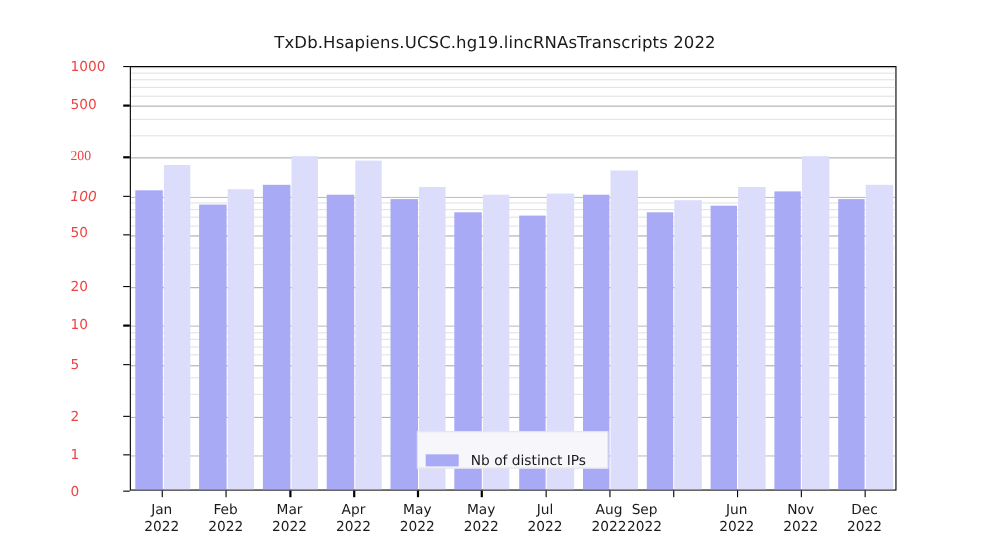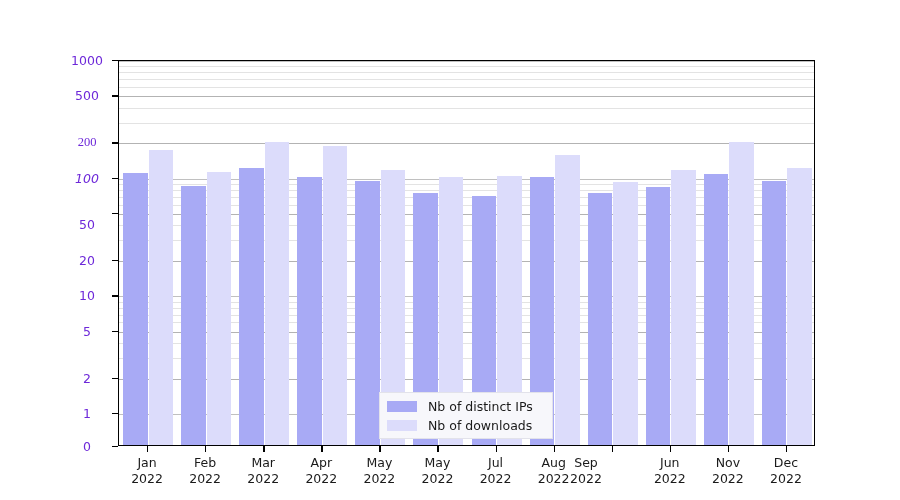--- a/index.html
+++ b/index.html
@@ -65,23 +65,23 @@
     position: absolute;
     bottom: 0;
   }
   .bar.ips     { background: #a8aaf5; }
   .bar.dl      { background: #dcdcfb; }
   
   .ytick-label {
     position: absolute;
     right: 0;
     width: 46px;
-    text-align: center;
+    text-align: left;
     font-size: 12.5px;
-    color: #6d28d9;
+    color: #ef4444;
     transform: translateY(-50%);
   }
   #y-axis {
     position: absolute;
     left: 58px;
     top: 0;
     width: 52px;
     height: 500px;
   }
   .ytick-mark {
@@ -109,25 +109,25 @@
     line-height: 15.5px;
     transform: translateX(-40px);
   }
   .xtick-label span { display: block; }
   
   #legend {
     position: absolute;
     left: 379px;
     top: 392px;
     width: 174px;
-    height: 47px;
+    height: 34px;
     background: #f7f7fb;
     border: 1px solid #e2e2ea;
     box-sizing: border-box;
-    padding: 4px 7px;
+    padding: 16px 7px;
   }
   .legend-row {
     display: flex;
     align-items: center;
     height: 19px;
   }
   .legend-swatch {
     width: 30px;
     height: 11px;
     margin-right: 11px;
@@ -137,29 +137,30 @@
     font-size: 12.5px;
     color: #1a1a1a;
     white-space: nowrap;
   }
 </style>
 </head>
 <body>
 
 <div id="figure">
 
+  <div id="chart-title">TxDb.Hsapiens.UCSC.hg19.lincRNAsTranscripts 2022</div>
 
   <div id="y-axis">
       <div class="ytick-label" style="top: 446px;">0</div>
       <div class="ytick-label" style="top: 412.997px;">1</div>
       <div class="ytick-label" style="top: 377.576px;">2</div>
       <div class="ytick-label" style="top: 330.752px;">5</div>
       <div class="ytick-label" style="top: 295.331px;">10</div>
       <div class="ytick-label" style="top: 259.91px;">20</div>
-      <div class="ytick-label" style="top: 224px;">50</div>
+      <div class="ytick-label" style="top: 211px;">50</div>
       <div class="ytick-label" style="top: 177.666px; font-style: italic;">100</div>
       <div class="ytick-label" style="top: 142.245px; font-family: Liberation Serif, serif;">200</div>
       <div class="ytick-label" style="top: 95.4209px;">500</div>
       <div class="ytick-label" style="top: 60px;">1000</div>
     </div>
 
   <div id="plot-area">
     <div id="grid-layer">
         <div class="gridline minor" style="top: 317.576px;"></div>
         <div class="gridline minor" style="top: 296.856px;"></div>
@@ -296,19 +297,15 @@
         <span>Dec</span>
         <span>2022</span>
       </div>
     </div>
 
   <div id="legend">
     <div class="legend-row">
       <div class="legend-swatch" style="background: rgb(168, 170, 245);"></div>
       <div class="legend-label">Nb of distinct IPs</div>
     </div>
-    <div class="legend-row">
-      <div class="legend-swatch" style="background: rgb(220, 220, 251);"></div>
-      <div class="legend-label">Nb of downloads</div>
-    </div>
   </div>
 
 </div>
 
 </body></html>

